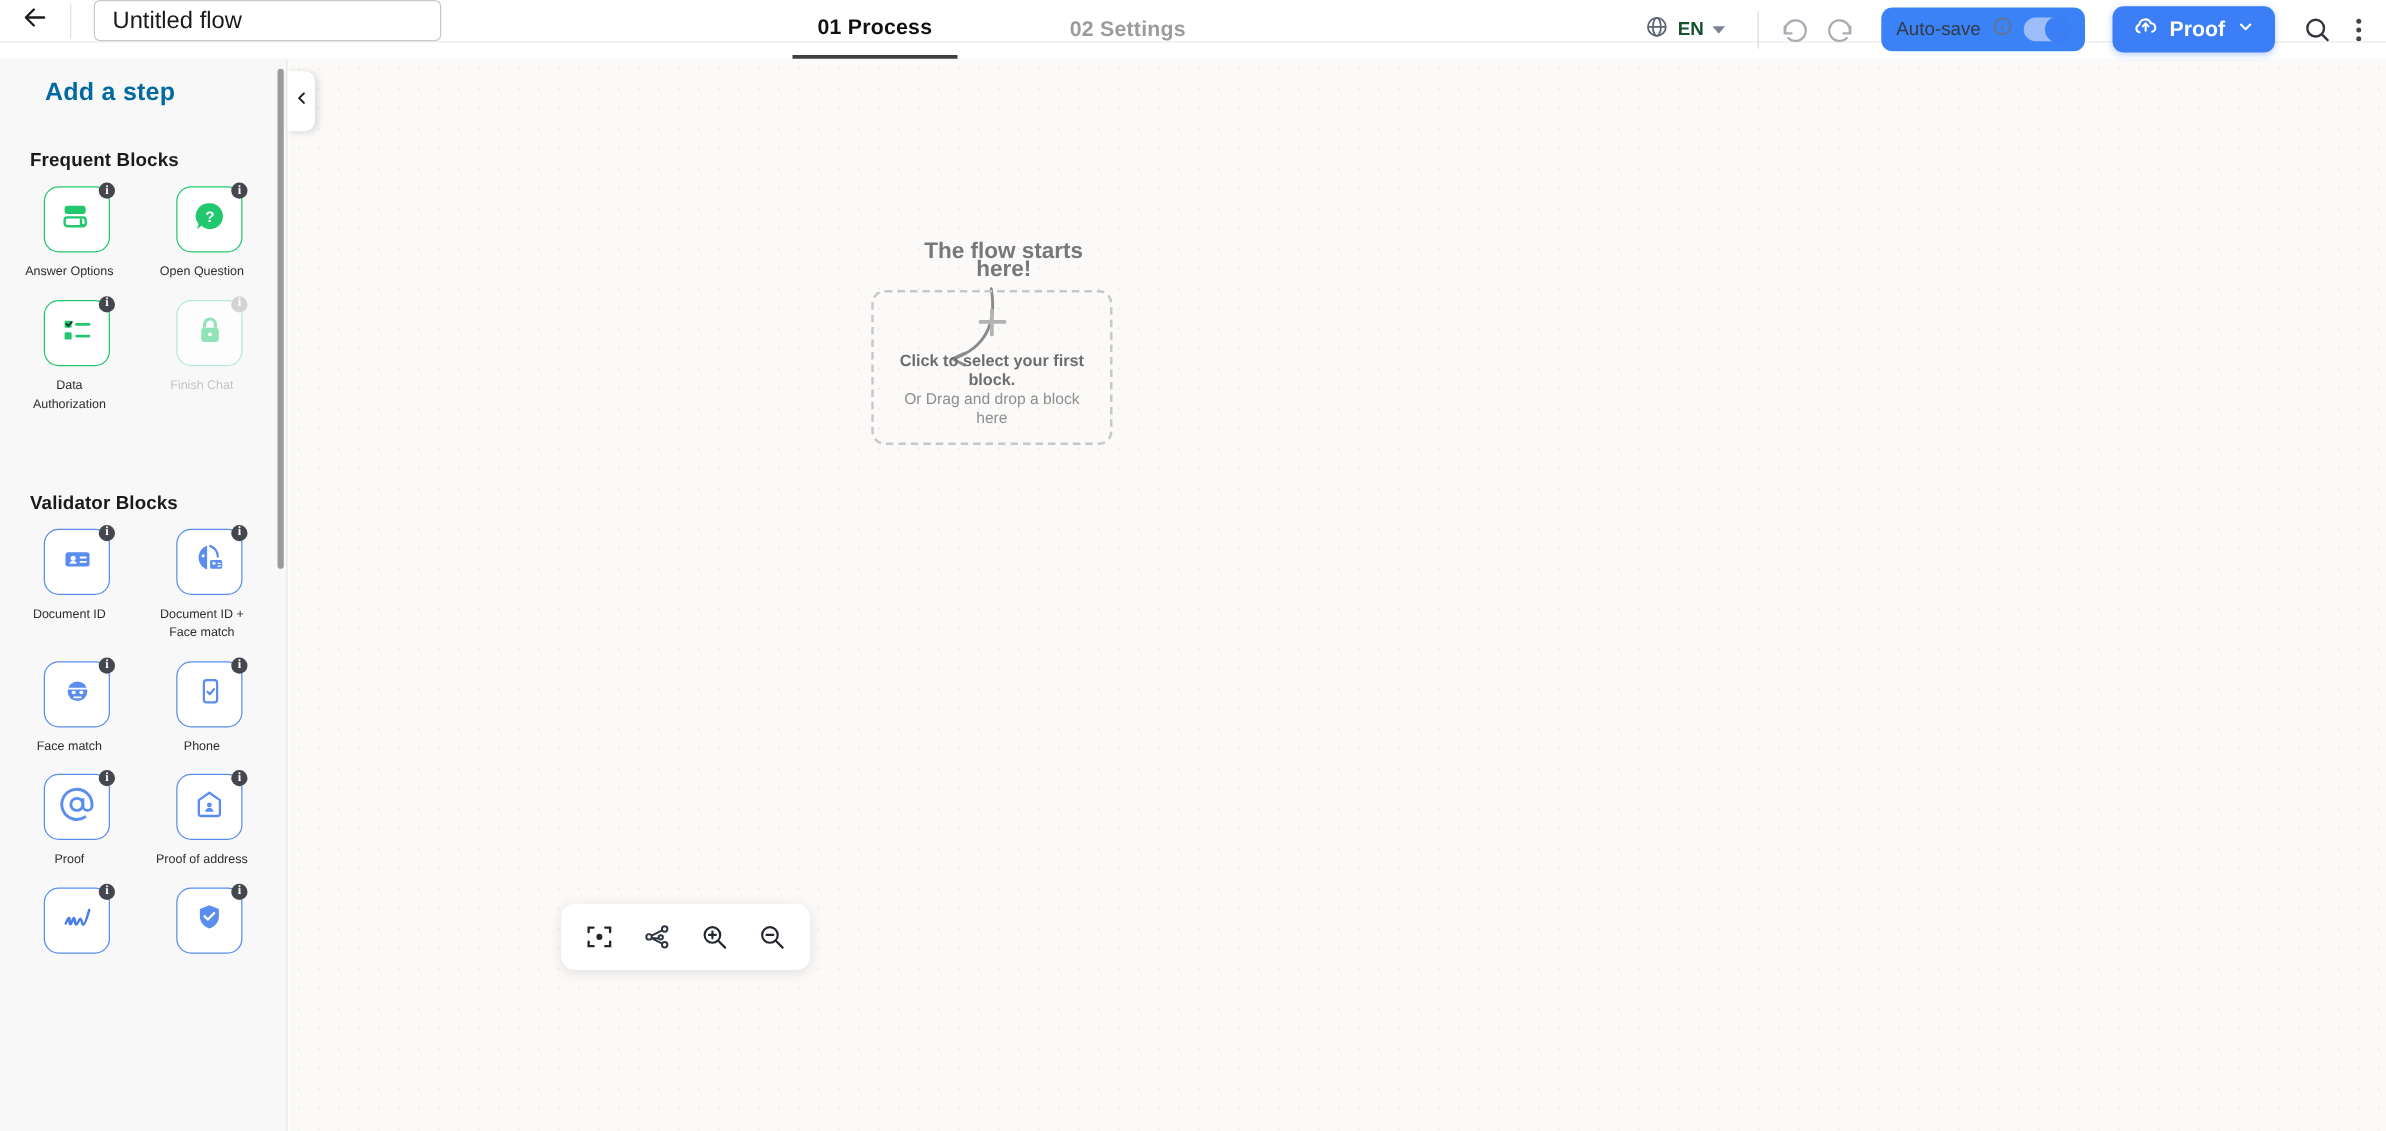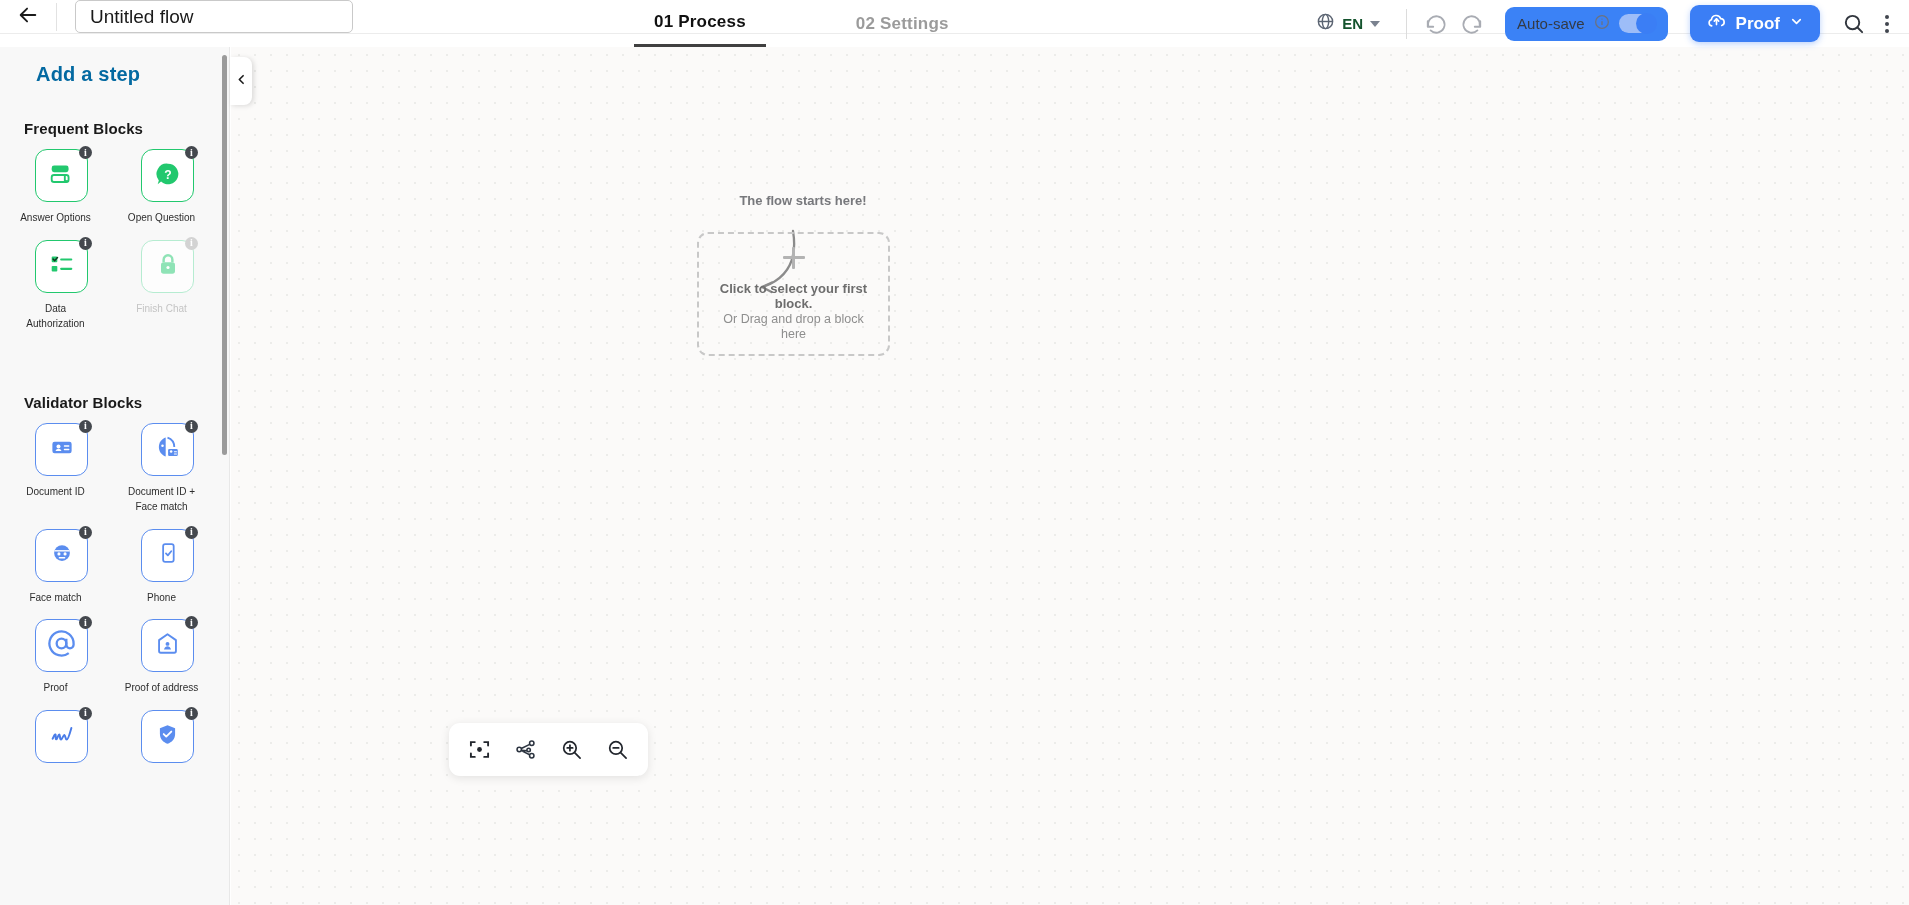--- a/index.html
+++ b/index.html
@@ -153,21 +153,21 @@
   .dz-t1 {
     font-size: 13px; font-weight: bold; color: #6d6d6d; text-align: center;
     line-height: 15px; width: 150px;
   }
   .dz-t2 {
     font-size: 12.5px; color: #8e8e8e; text-align: center; line-height: 15px;
     width: 150px; margin-top: 1px;
   }
   .hint {
     position: absolute; left: 497px; top: 146px; width: 150px; text-align: center;
-    font-size: 13px; font-weight: bold; color: #77787c; line-height: 15px;
+    font-size: 18px; font-weight: bold; color: #77787c; line-height: 15px;
   }
   .hint-arrow { position: absolute; left: 490px; top: 178px; }
 
   
   .toolbar {
     position: absolute; left: 218px; top: 676px; width: 199px; height: 53px;
     background: #fff; border-radius: 11px; box-shadow: 0 2px 10px rgba(0,0,0,.1);
     display: flex; align-items: center; justify-content: space-around; padding: 0 8px;
   }
   .tool { width: 34px; height: 34px; display: flex; align-items: center; justify-content: center; cursor: pointer; }

